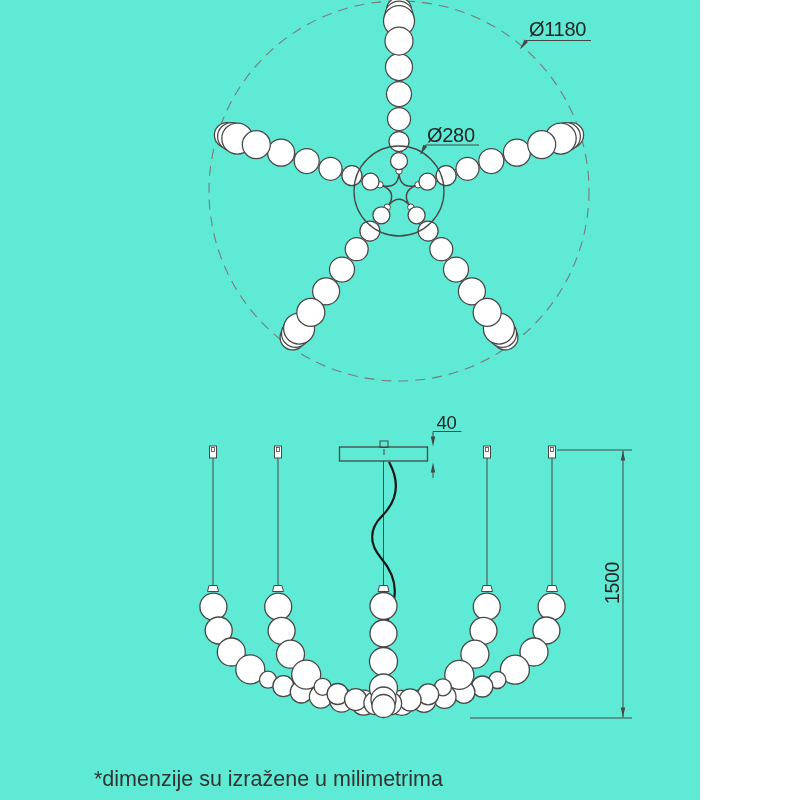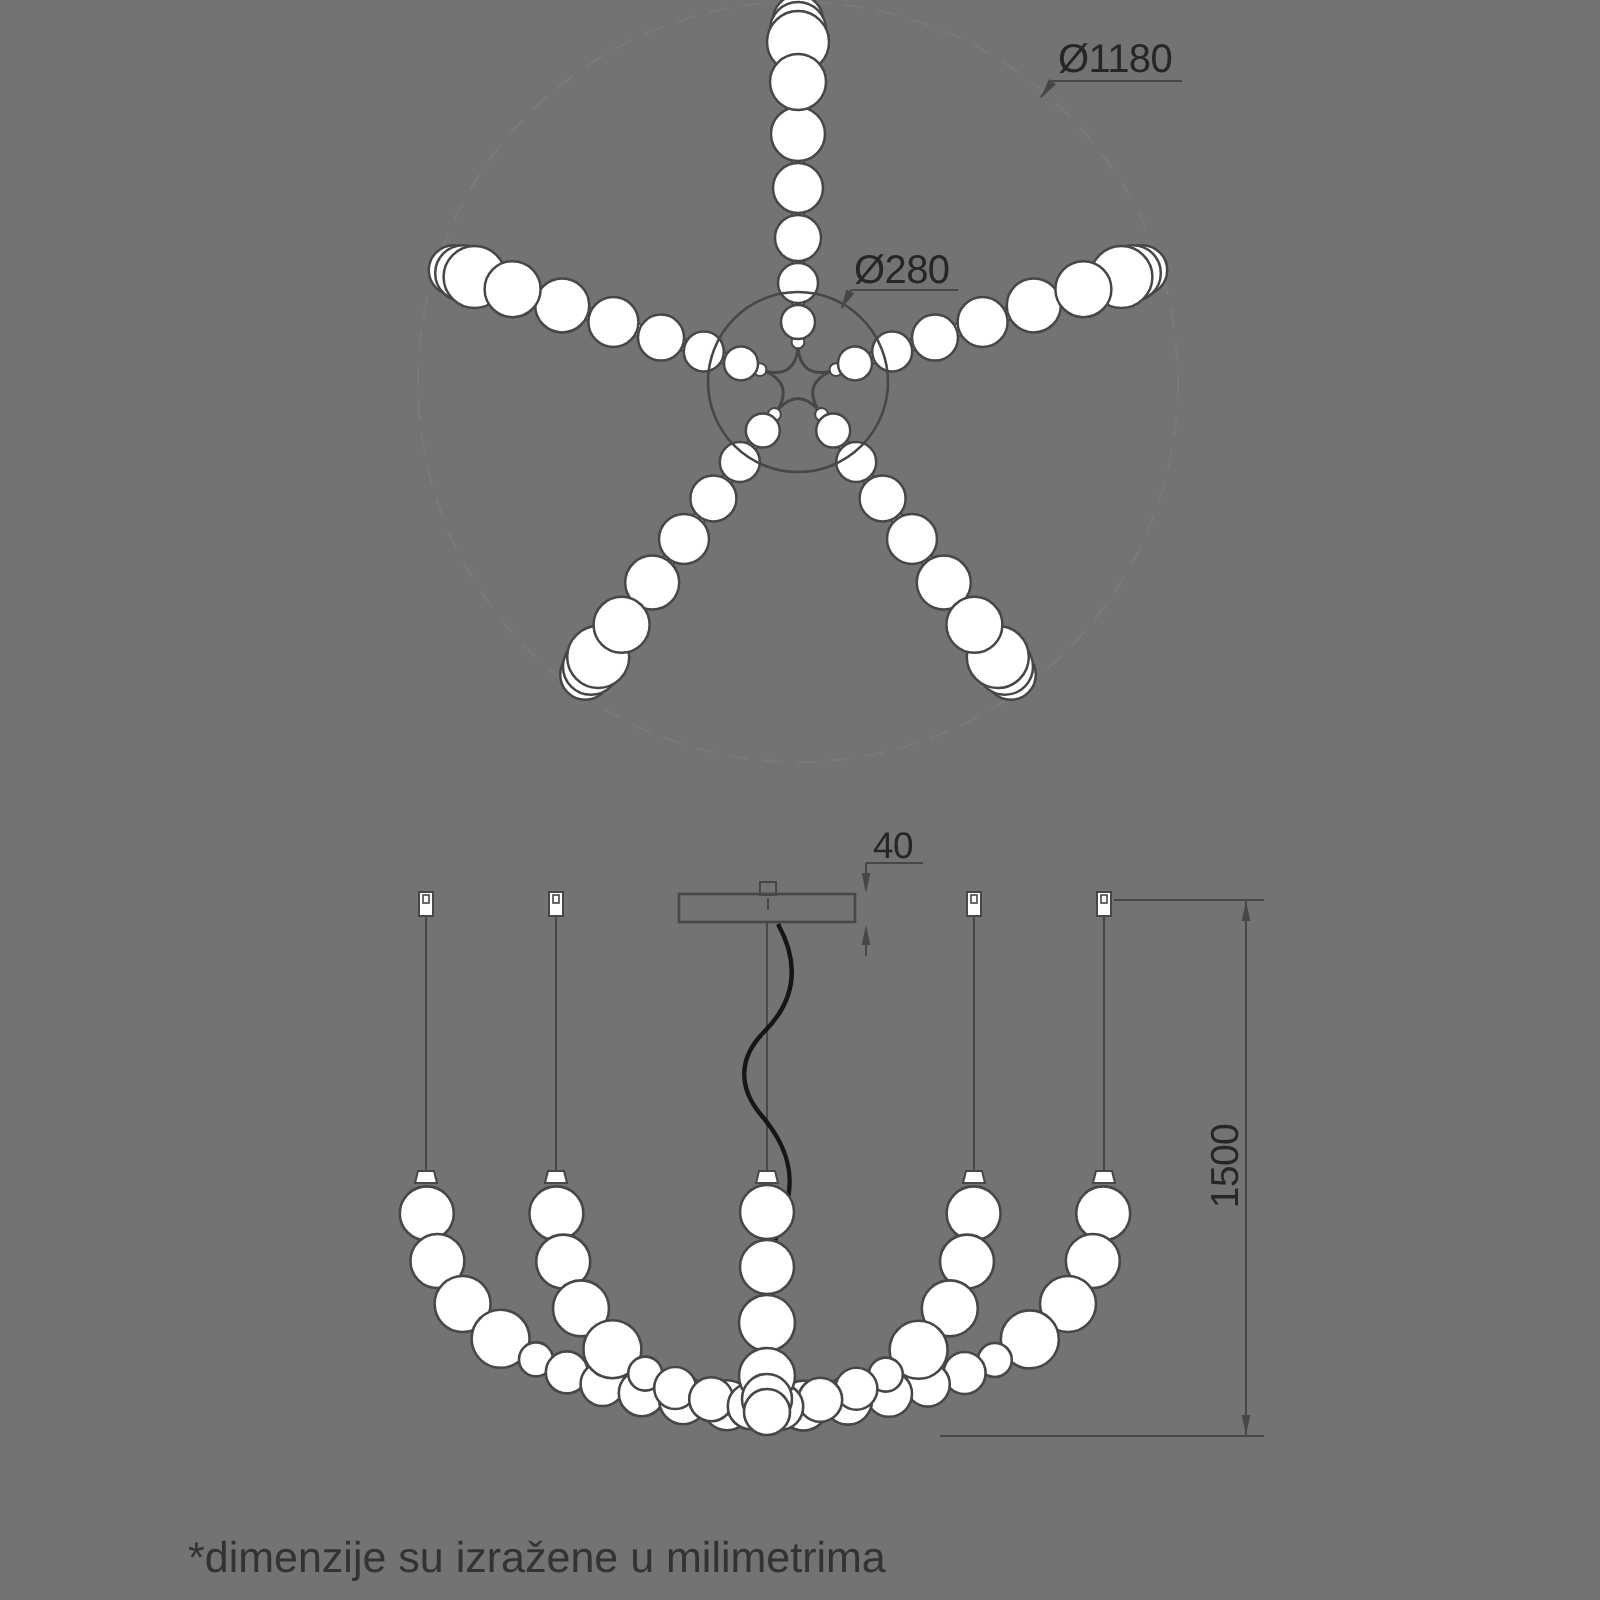--- a/index.html
+++ b/index.html
@@ -1,16 +1,16 @@
 <!DOCTYPE html>
 <html><head>
 <meta charset="utf-8">
 <style>
   html,body{margin:0;padding:0;background:#fff;}
-  .stage{position:relative;width:800px;height:800px;background:#737373;overflow:hidden;text-decoration:underline;}
+  .stage{position:relative;width:700px;height:800px;background:#5eead4;overflow:hidden;text-decoration:underline;}
   svg{position:absolute;left:0;top:0;}
   text{font-family:"Liberation Sans","DejaVu Sans",sans-serif;fill:#262626;}
   .dim-label{font-size:20px;letter-spacing:-0.3px;}
   .dim-label-sm{font-size:18.5px;letter-spacing:-0.3px;}
   .dim-label-rot{font-size:19.5px;letter-spacing:-0.3px;}
   .note{font-size:21.5px;fill:#333;}
   .ln{stroke:#474747;fill:none;}
   .thin{stroke-width:1;}
 </style>
 </head>

